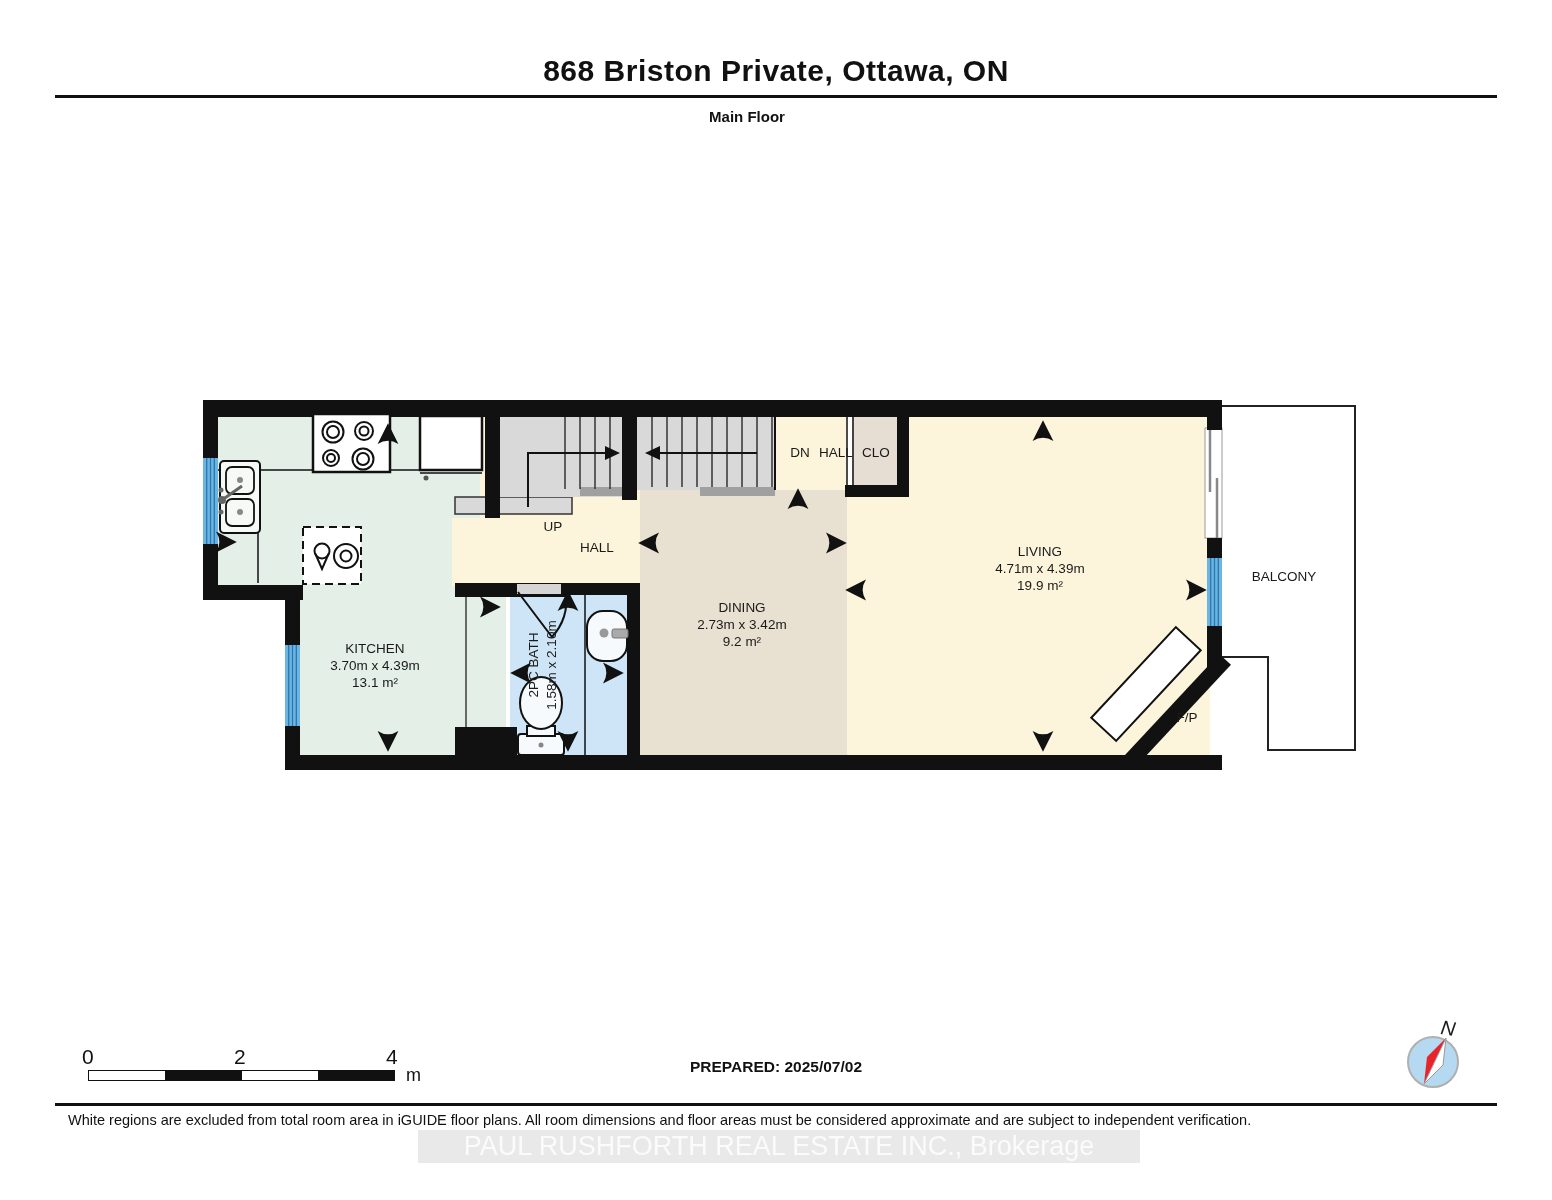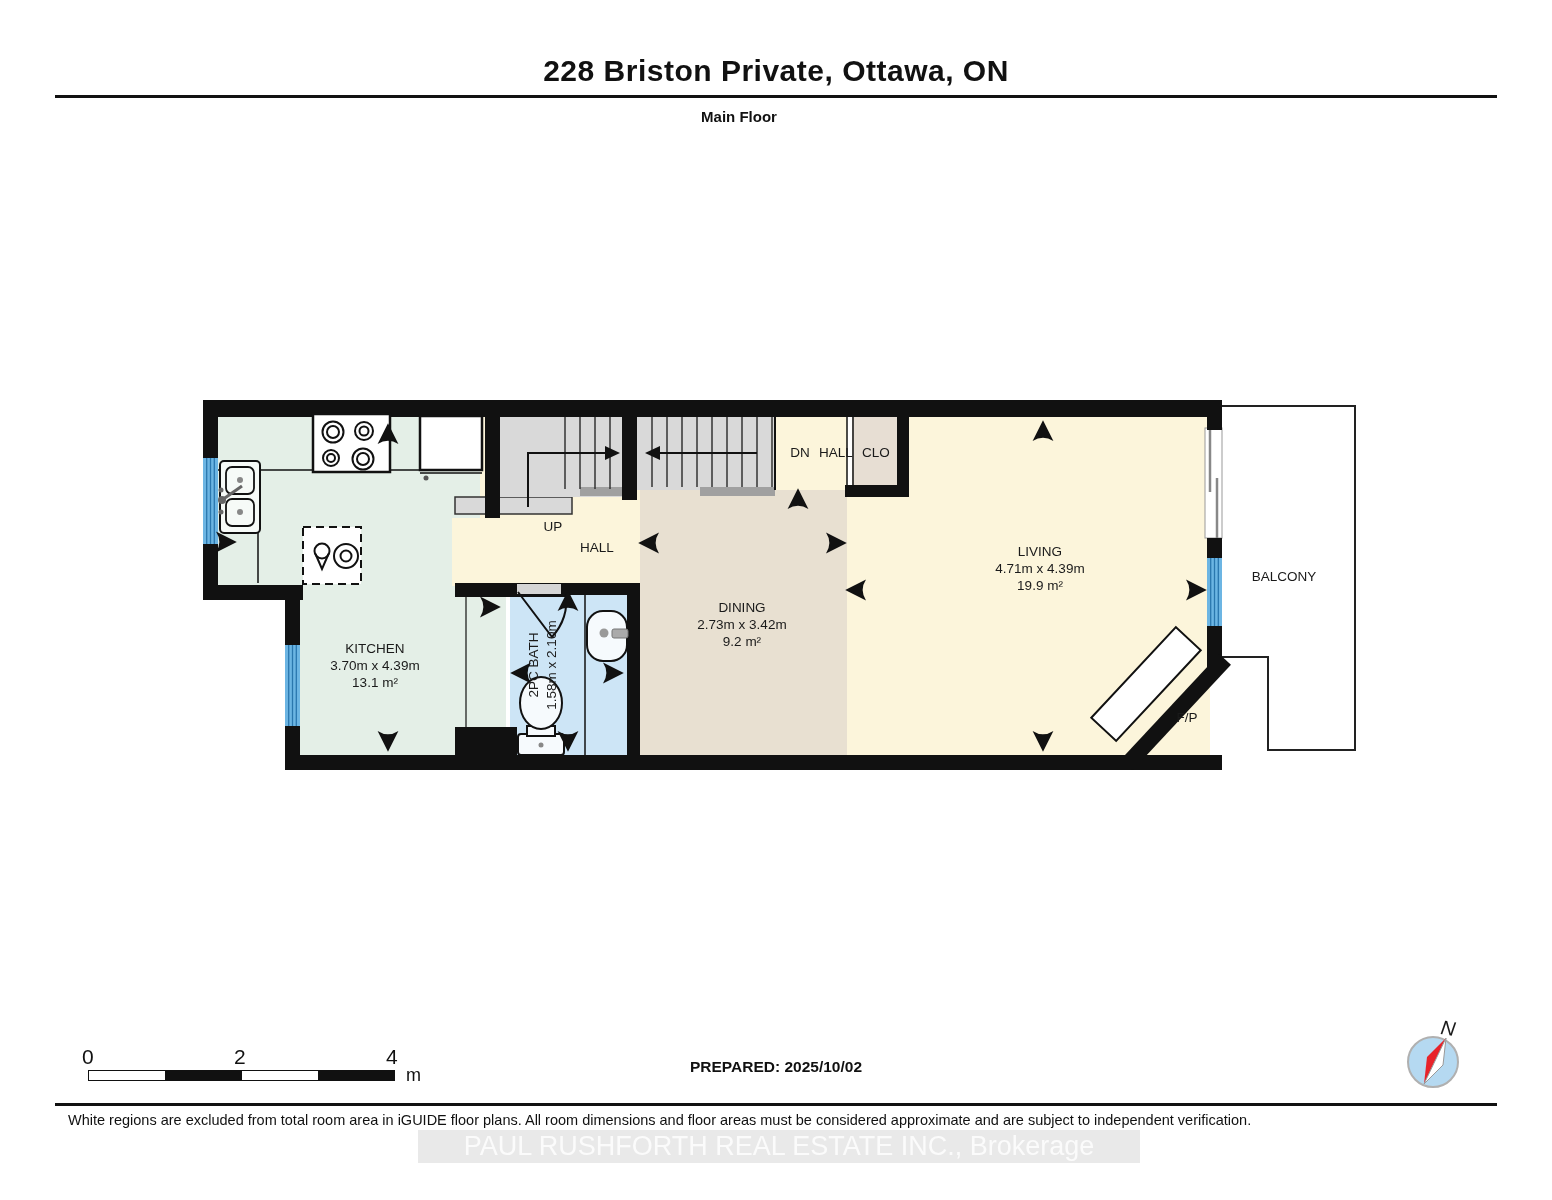--- a/index.html
+++ b/index.html
@@ -1,38 +1,38 @@
 <!DOCTYPE html>
 <html><head>
 <meta charset="utf-8">
 <style>
   html,body{margin:0;padding:0;background:#ffffff;}
   body{width:1552px;height:1200px;position:relative;overflow:hidden;
        font-family:"Liberation Sans","DejaVu Sans",sans-serif;color:#111;}
   .abs{position:absolute;}
   .title{top:54px;left:0;right:0;text-align:center;font-size:30px;font-weight:bold;letter-spacing:.5px;}
-  .subtitle{top:108px;left:4px;width:1470px;text-align:center;font-size:15px;font-weight:bold;}
+  .subtitle{top:108px;left:12px;width:1470px;text-align:center;font-size:15px;font-weight:bold;}
   .rule{background:#111;}
   .rule1{top:95px;left:55px;width:1442px;height:3px;}
   .rule2{top:1103px;left:55px;width:1442px;height:3px;}
   .prepared{top:1058px;left:0;right:0;text-align:center;font-size:15.5px;font-weight:bold;}
   .disclaimer{top:1112px;left:68px;width:1420px;font-size:14.5px;}
   .watermark{top:1130px;left:418px;width:722px;height:33px;background:#e9e9e9;
              color:#fbfbfb;font-size:27px;line-height:33px;text-align:center;white-space:nowrap;}
   .scalebar{top:1045px;left:88px;width:440px;height:45px;}
   .sb-num{position:absolute;top:0;font-size:21px;}
   .sb-bar{position:absolute;top:25px;left:0;width:305px;height:9px;border:1.5px solid #111;display:flex;}
   .sb-seg{flex:1 1 0;height:100%;}
   .sb-unit{position:absolute;top:20px;left:318px;font-size:18px;}
   svg text{font-family:"Liberation Sans","DejaVu Sans",sans-serif;fill:#1a1a1a;}
 </style>
 </head>
 <body>
 
-<div class="abs title">228 Briston Private, Ottawa, ON</div>
+<div class="abs title">868 Briston Private, Ottawa, ON</div>
 <div class="abs rule rule1"></div>
 <div class="abs subtitle">Main Floor</div>
 
 <svg class="abs" style="left:0;top:0;" width="1552" height="1200" viewBox="0 0 1552 1200">
   <defs>
     <path id="arr" d="M13,0 L0,6.5 Q4.2,0 0,-6.5 Z" fill="#111"></path>
   </defs>
 
   <g>
     <path fill="#e4efe7" d="M215,413 H486 V588 H462 V758 H297 V588 H215 Z"></path>
@@ -259,16 +259,16 @@
   <span class="sb-num" style="left:298px;">4</span>
   <div class="sb-bar">
     <div class="sb-seg" style="background:#ffffff;"></div>
     <div class="sb-seg" style="background:#111111;"></div>
     <div class="sb-seg" style="background:#ffffff;"></div>
     <div class="sb-seg" style="background:#111111;"></div>
   </div>
   <span class="sb-unit">m</span>
 </div>
 
-<div class="abs prepared">PREPARED: 2025/10/02</div>
+<div class="abs prepared">PREPARED: 2025/07/02</div>
 <div class="abs rule rule2"></div>
 <div class="abs disclaimer">White regions are excluded from total room area in iGUIDE floor plans. All room dimensions and floor areas must be considered approximate and are subject to independent verification.</div>
 <div class="abs watermark">PAUL RUSHFORTH REAL ESTATE INC., Brokerage</div>
 
 </body></html>

